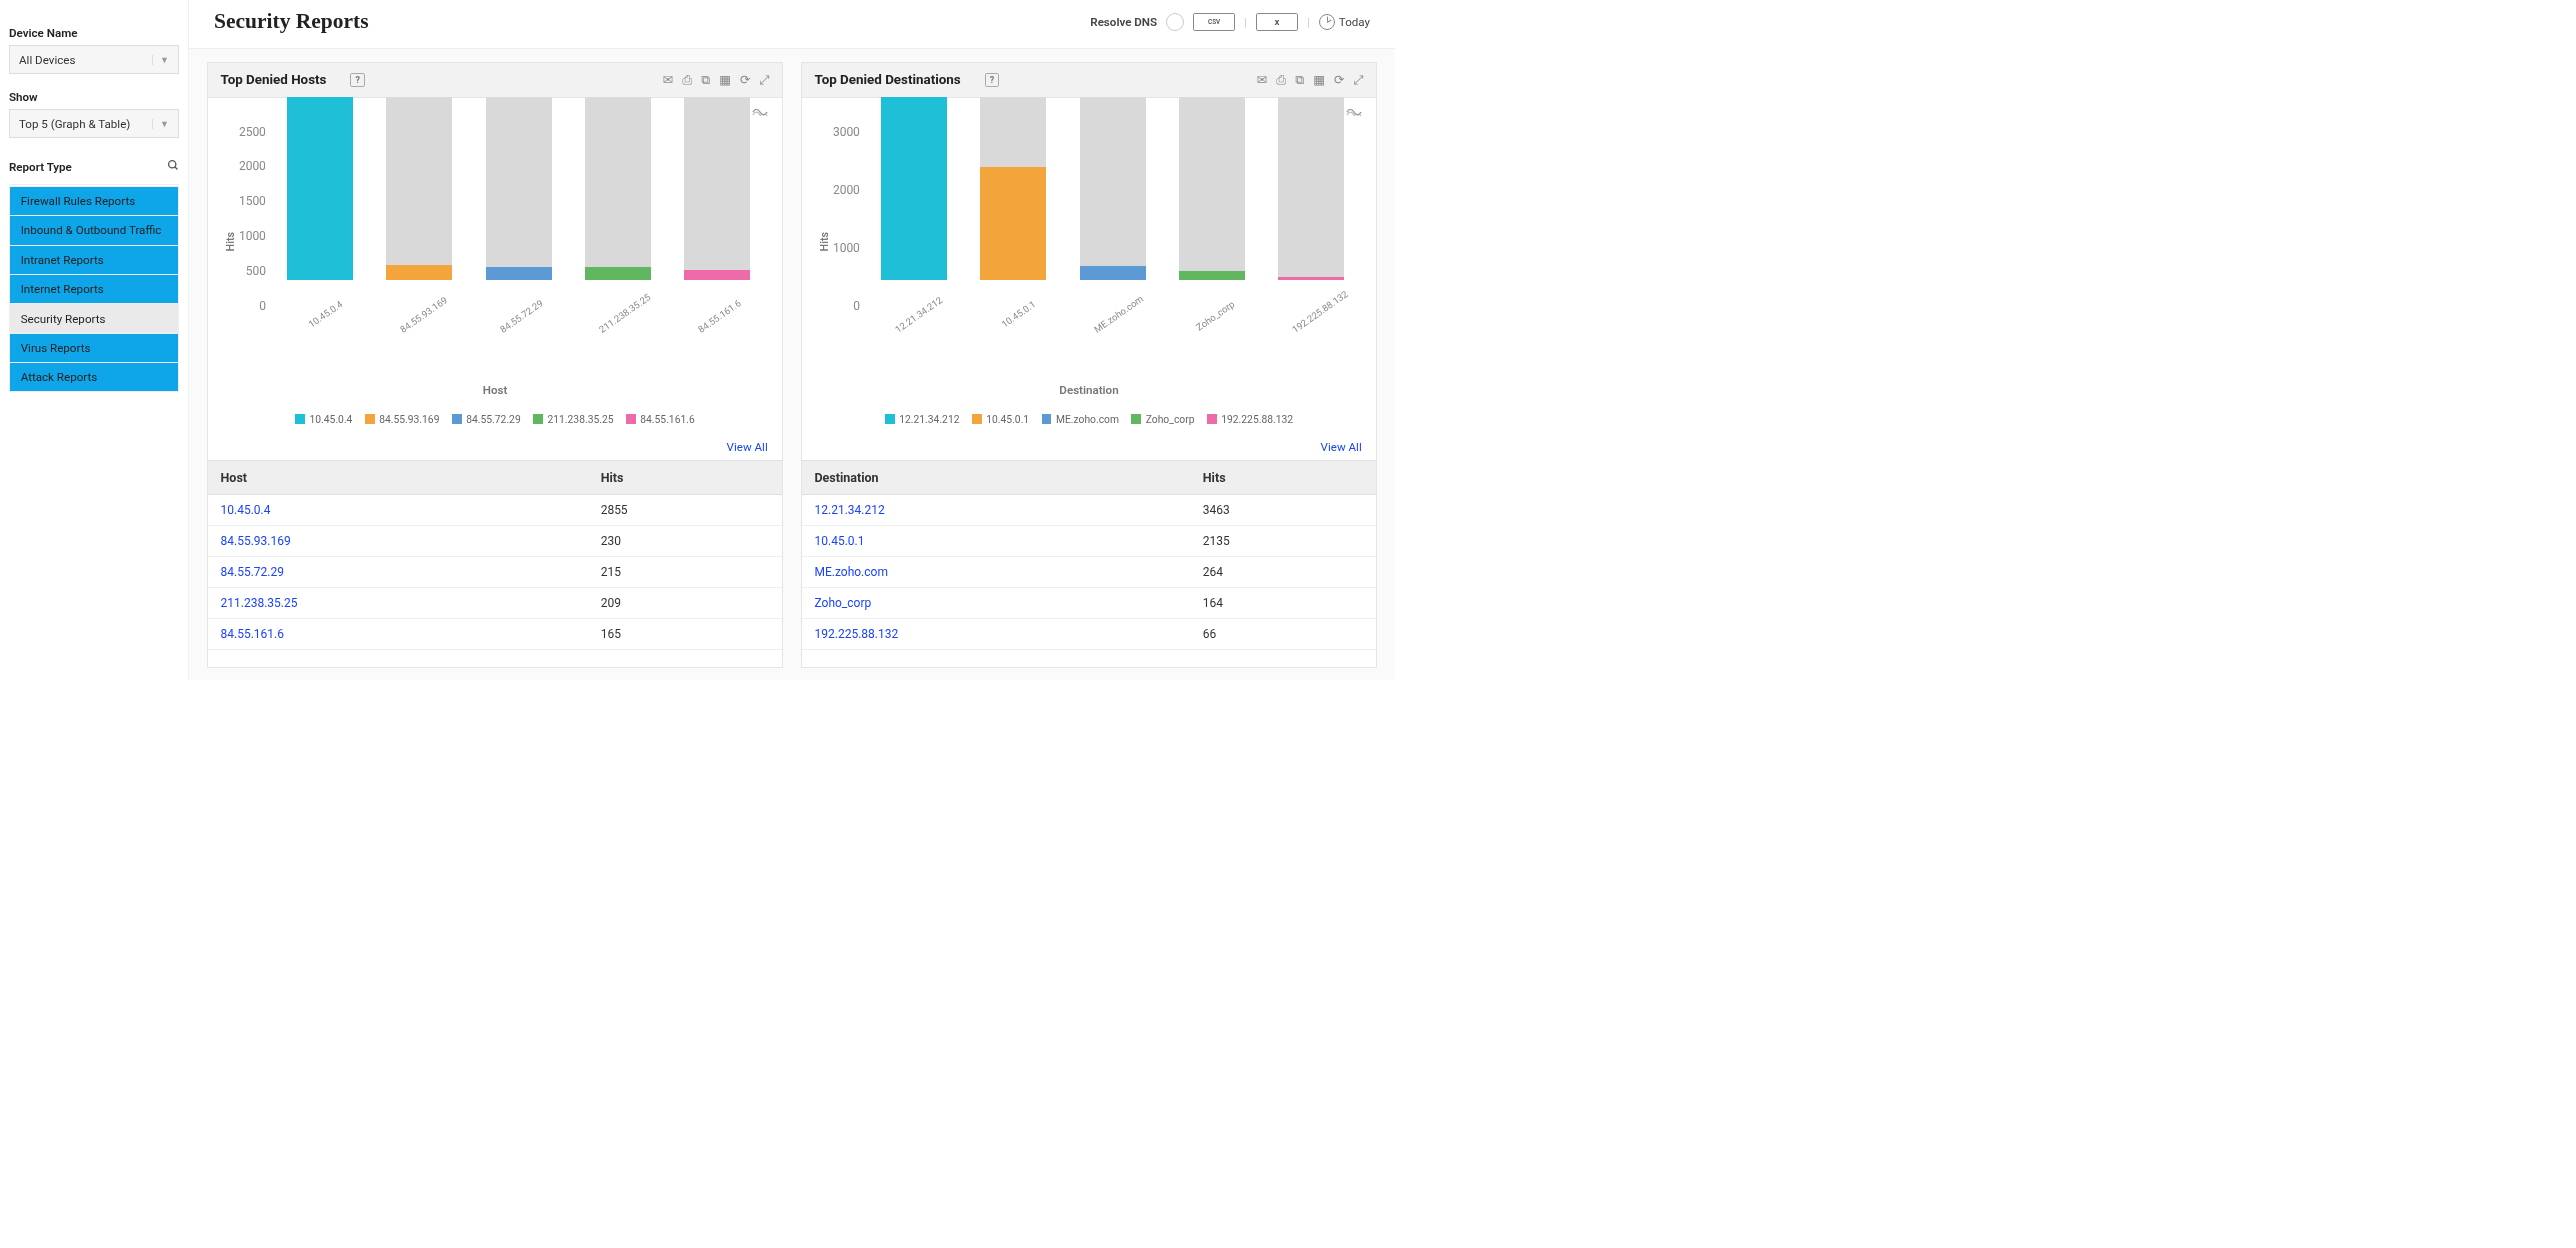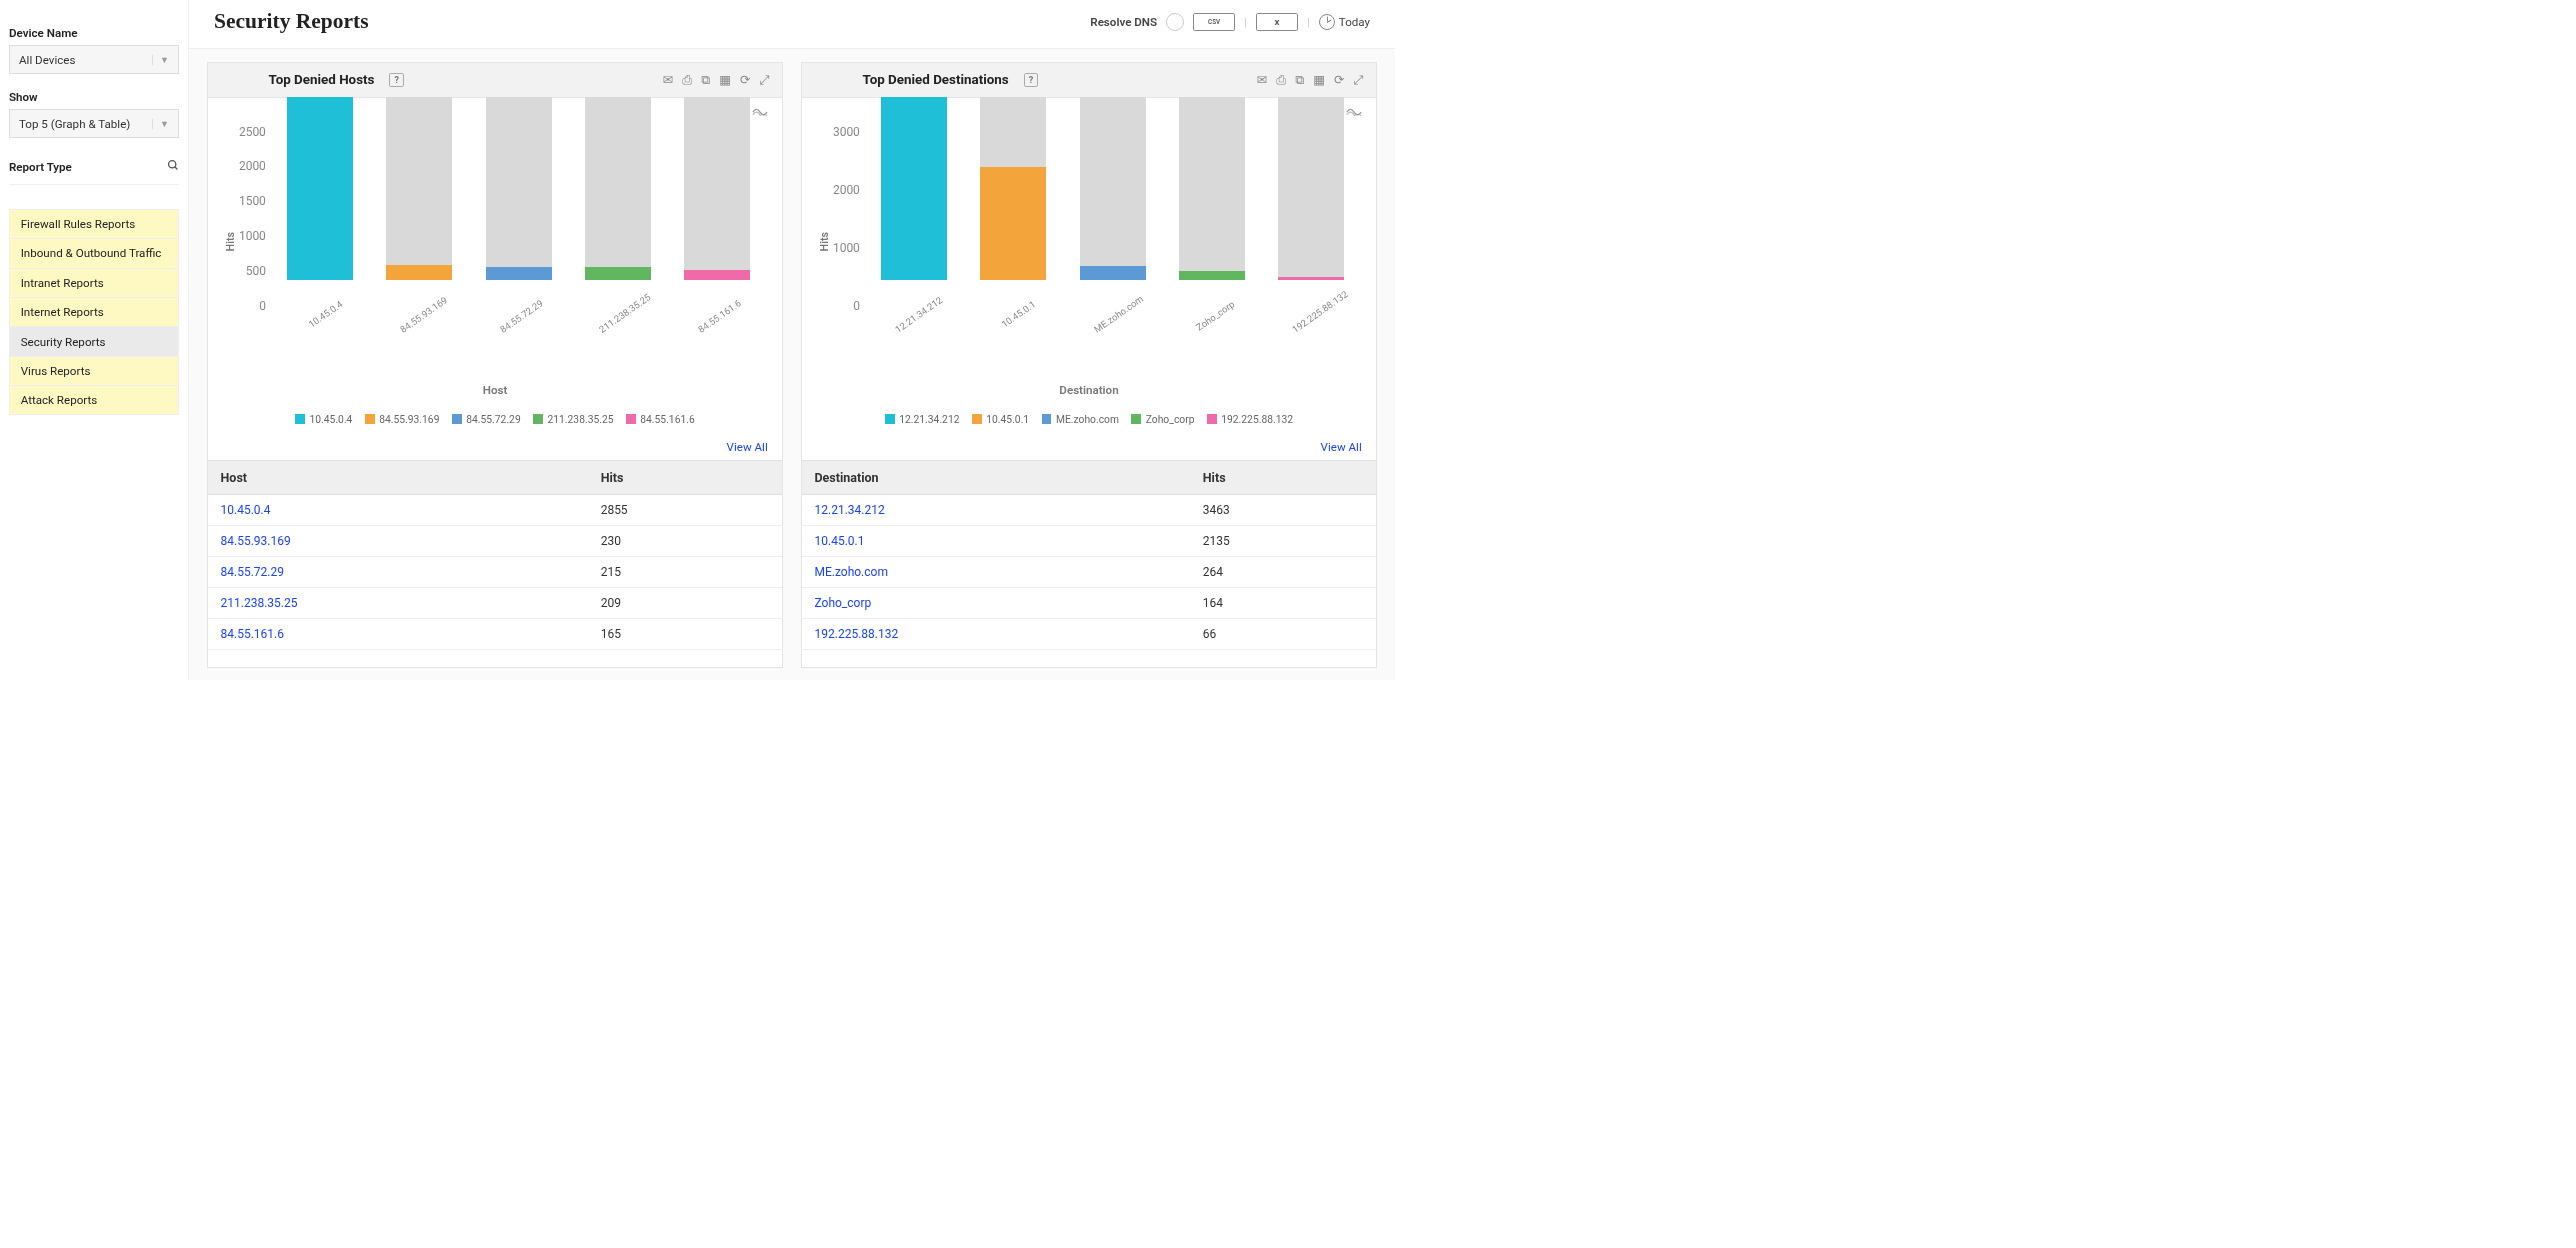--- a/index.html
+++ b/index.html
@@ -47,22 +47,22 @@
     justify-content:space-between;
     align-items:center;
     border-bottom:0.9px solid #eee;
     padding: 5.4px 0 9px 0;
     margin-top:7.2px;
   }
   .sb-section-row .sb-label { margin-bottom:0; }
   .sb-search-icon { color:#555; font-size:11.6px; cursor:pointer; }
   .sb-list {
     border:0.9px solid #eee;
-    background:#fef9c3;
-    margin-top:24px;
+    background:#0ea5e9;
+    margin-top:1px;
   }
   .sb-item {
     padding: 7.2px 10.7px;
     font-size: 11.6px;
     color: #222;
     border-bottom: 0.9px solid #eee;
     cursor:pointer;
   }
   .sb-item.active { background:#eaeaea; }
   .sb-item:last-child { border-bottom:none; }
@@ -146,21 +146,21 @@
   .panel-hd {
     background:#f2f2f2;
     border-bottom:0.9px solid #e5e5e5;
     display:flex;
     justify-content:space-between;
     align-items:center;
     padding:9px 12.5px;
   }
   .panel-title {
     font-weight:700; font-size:13.4px; color:#222;
-    display:flex; align-items:center; gap:15px;margin-left:48px;
+    display:flex; align-items:center; gap:24px;
   }
   .help-q {
     width:14.3px;height:14.3px;border:0.9px solid #aaa;border-radius:1.8px;
     font-size:9px;color:#777;display:inline-flex;align-items:center;justify-content:center;
     cursor:pointer;
   }
   .panel-tools { display:flex; gap:9px; color:#888; }
   .tool-icon { cursor:pointer; font-size:12.5px; }
 
   .chart-wrap { padding: 7.2px 14.3px 3.6px 14.3px; }

